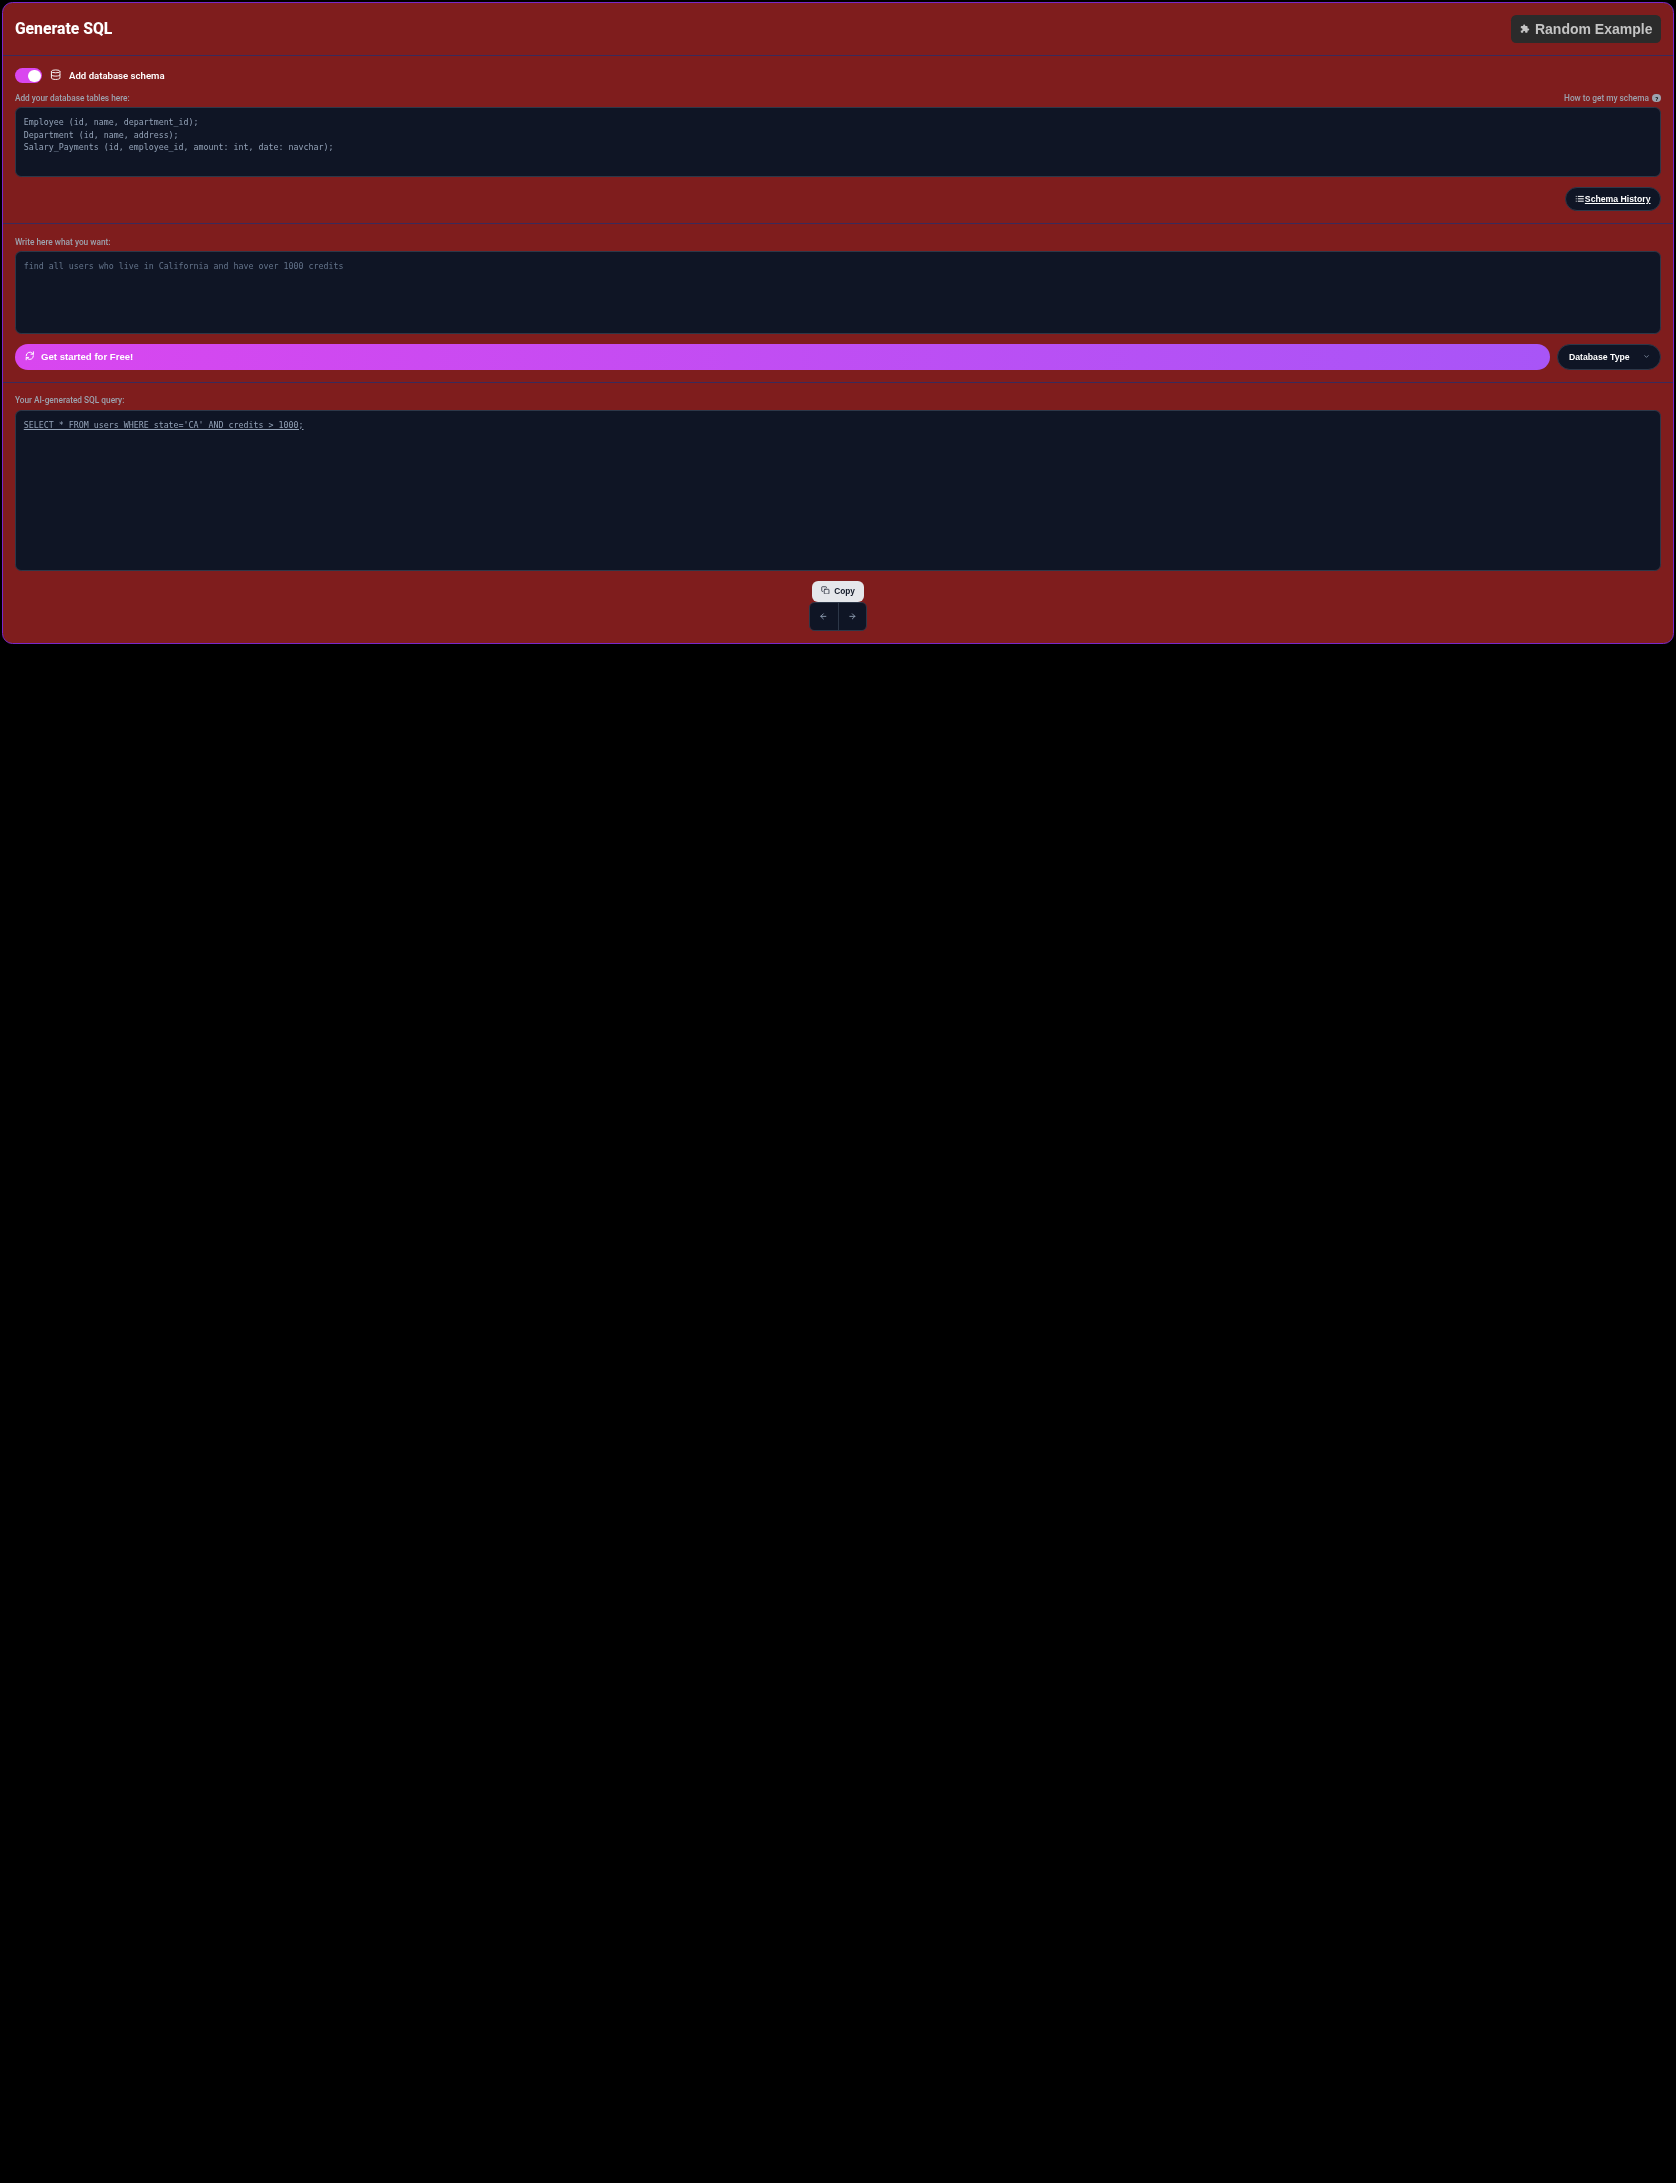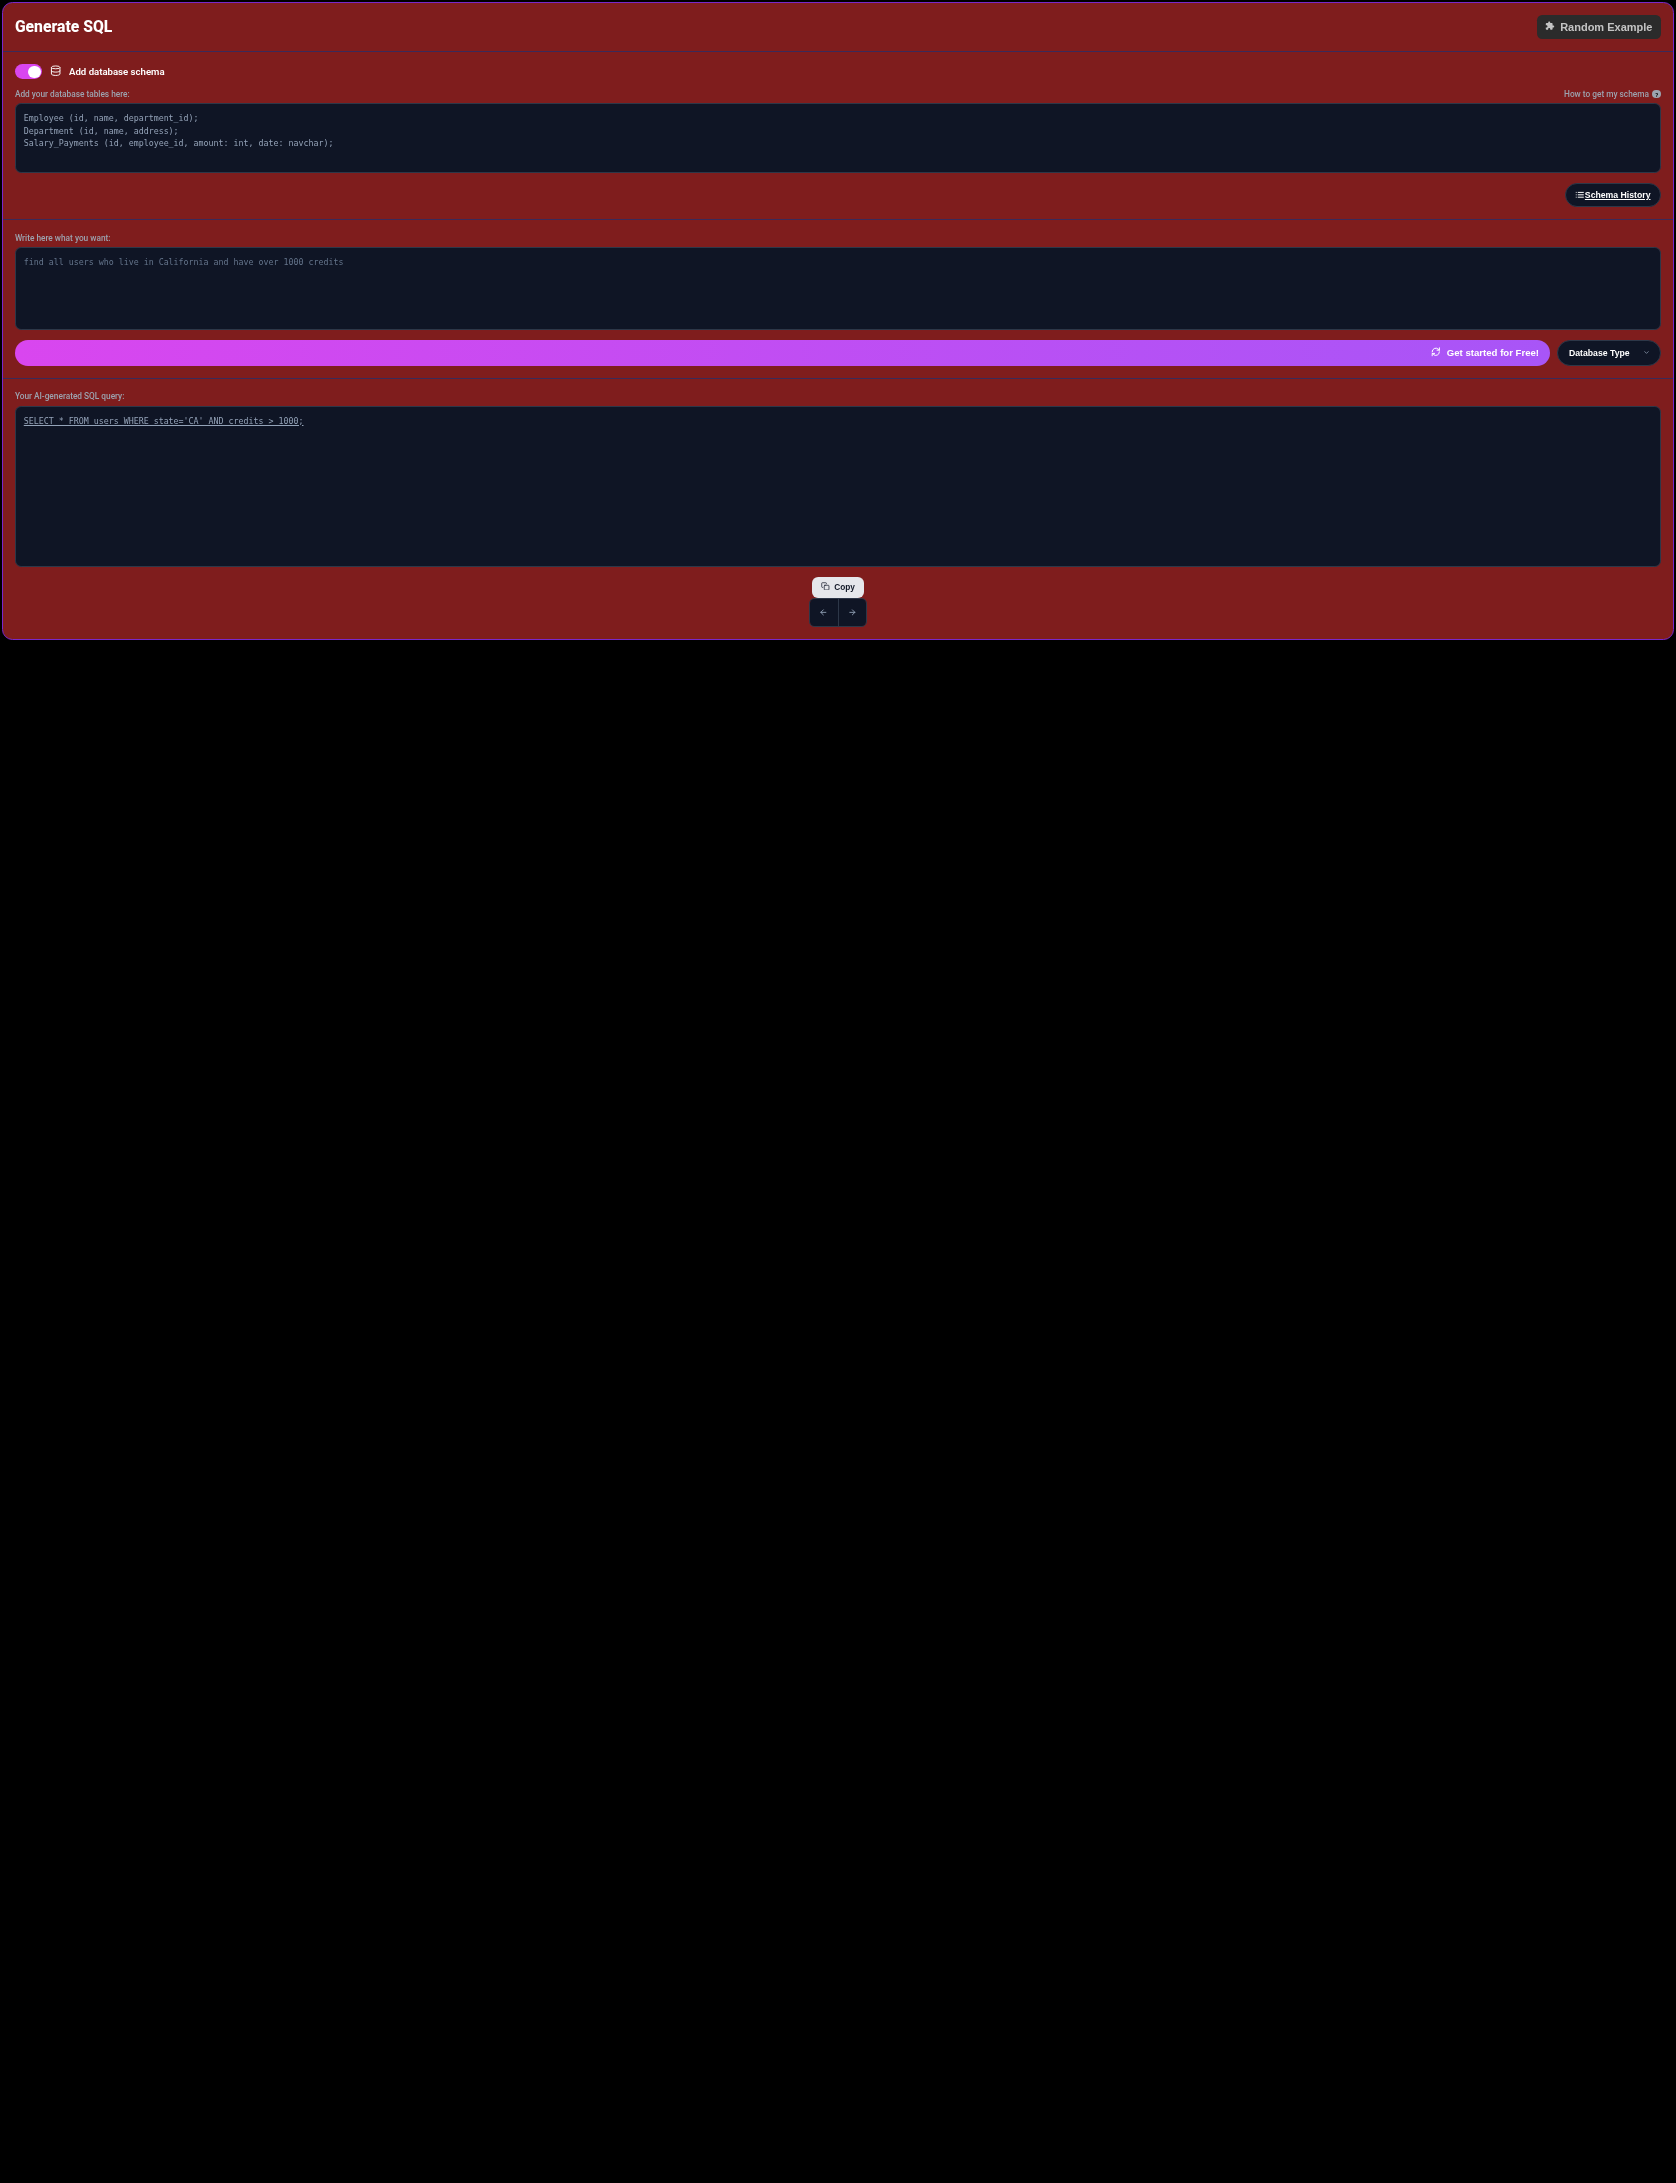--- a/index.html
+++ b/index.html
@@ -36,21 +36,21 @@
     }
     .random-btn {
       display: flex;
       align-items: flex-end;
       gap: 5.2px;
       background: #2b2b2b;
       color: #c4c4c4;
       border: none;
       border-radius: 5.2px;
       padding: 6.1px 8.7px;
-      font-size: 11px;
+      font-size: 14px;
       font-weight: 600;
       cursor: pointer;
     }
     .schema-section {
       border-bottom: 0.4px solid #3a2a5a;
     }
     .toggle-row {
       display: flex;
       align-items: center;
       gap: 7.9px;
@@ -160,21 +160,21 @@
     }
     .action-row {
       display: flex;
       gap: 7.9px;
       margin-top: 7.9px;
     }
     .cta-btn {
       flex: 1;
       display: flex;
       align-items: center;
-      justify-content: flex-end;
+      justify-content: flex-start;
       gap: 6.1px;
       background: linear-gradient(90deg, #d946ef 0%, #a855f7 100%);
       border: none;
       border-radius: 436px;
       padding: 7px 10.5px;
       font-size: 9.6px;
       font-weight: 800;
       color: #fff;
       cursor: pointer;
     }

